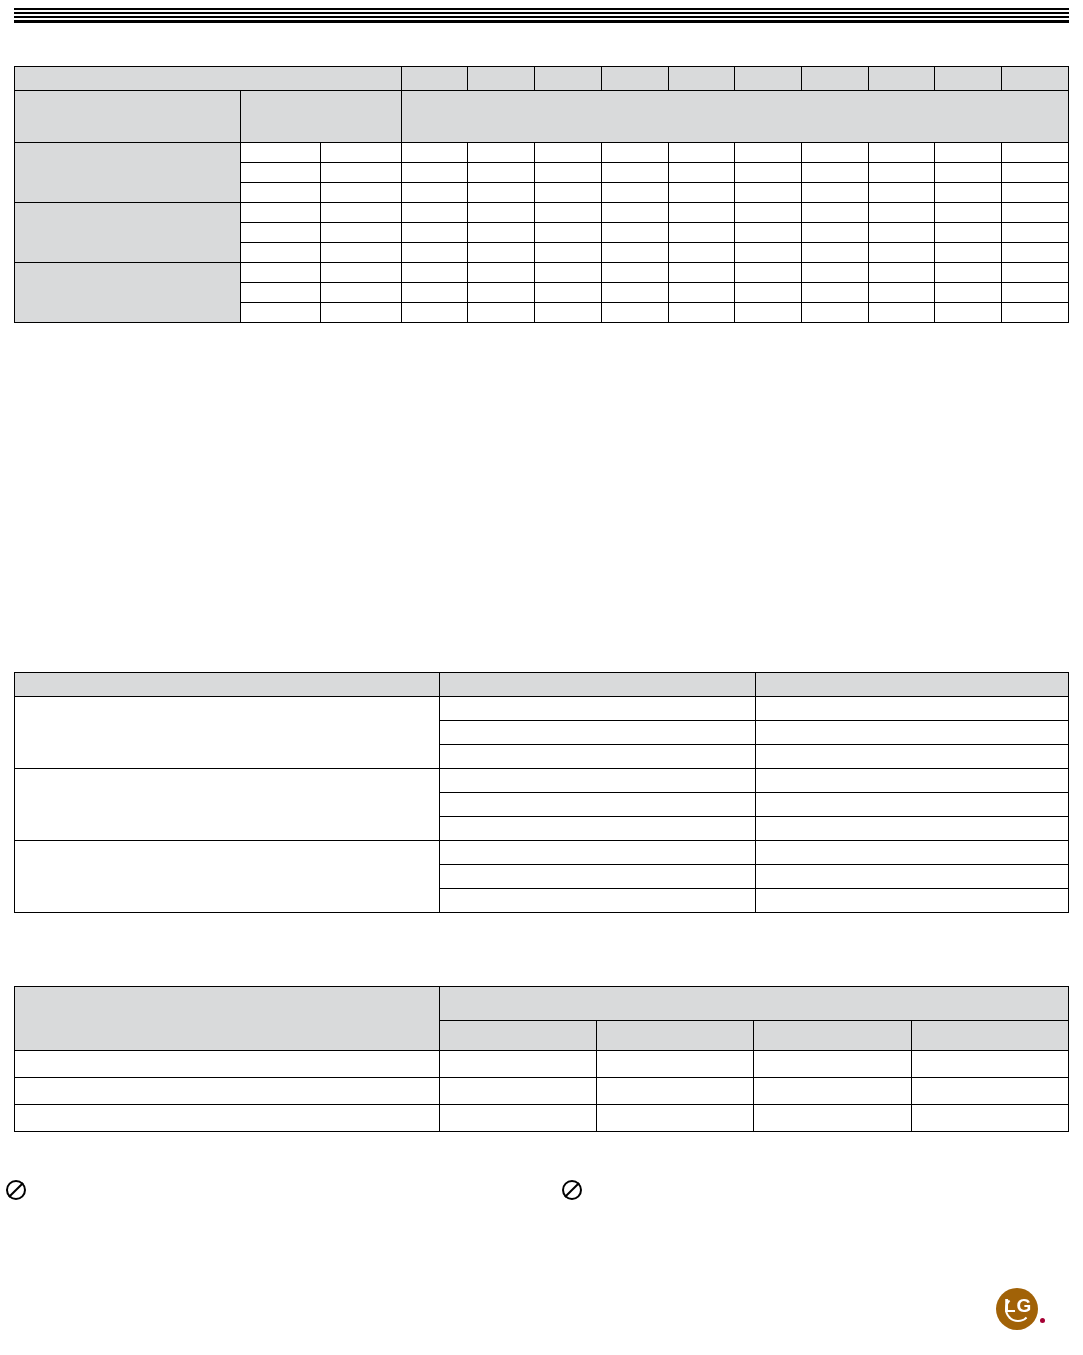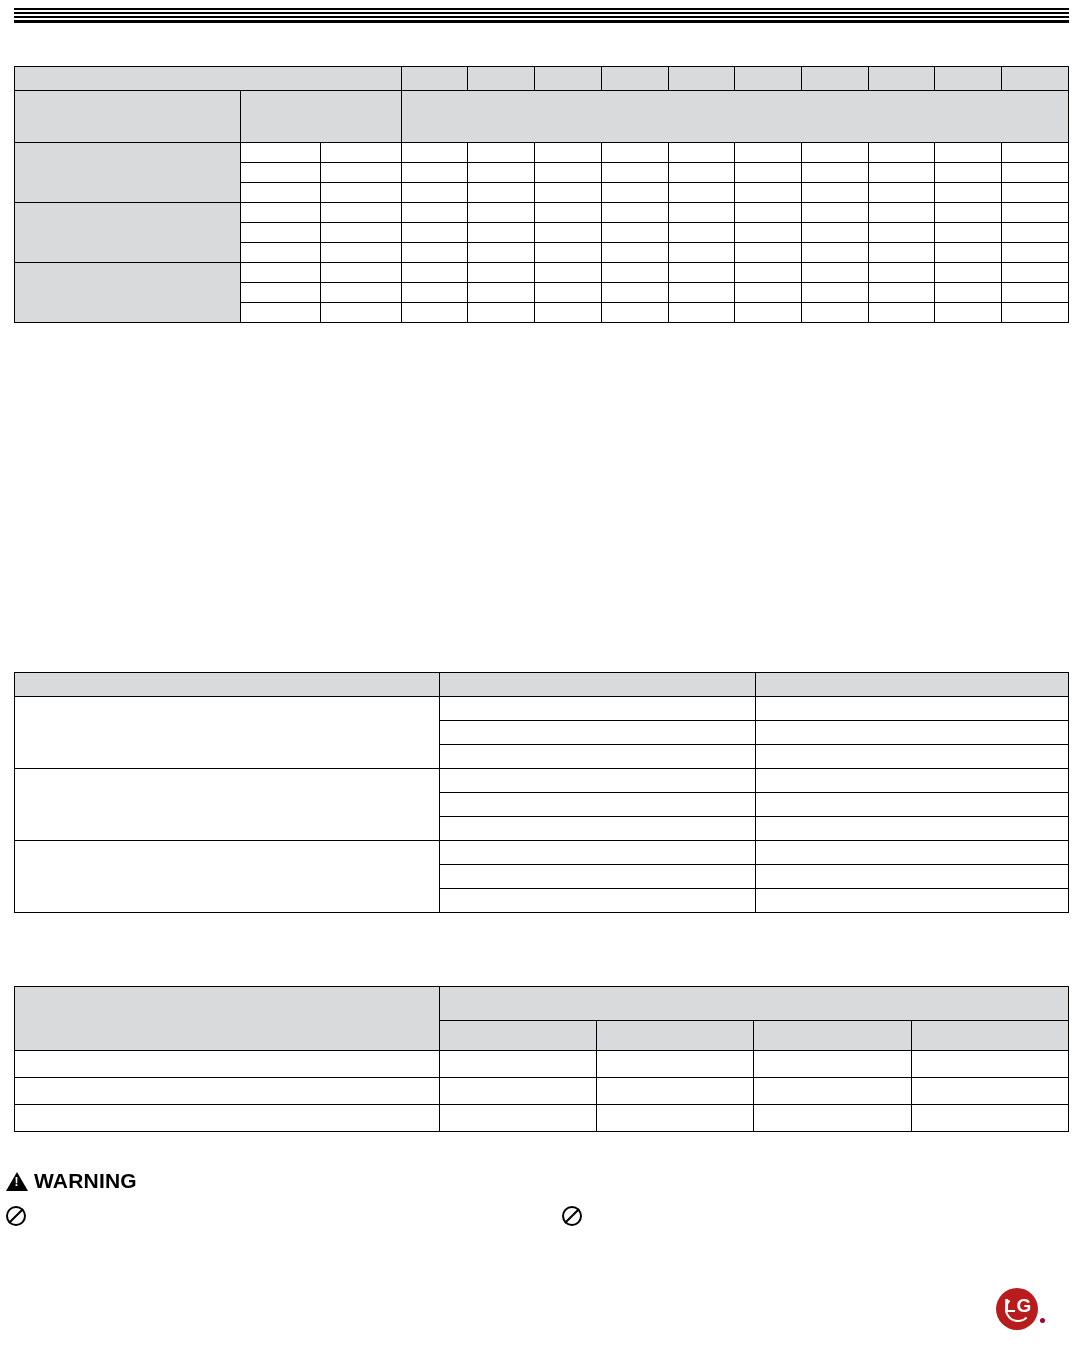--- a/index.html
+++ b/index.html
@@ -168,21 +168,21 @@
     left: 996px;
     top: 1288px;
     width: 62px;
     height: 44px;
   }
   .lg-circle {
     position: absolute;
     left: 0; top: 0;
     width: 42px; height: 42px;
     border-radius: 50%;
-    background: #b91c1c;
+    background: #a16207;
   }
   .lg-circle::before {
     
     content: "";
     position: absolute;
     left: 9px; top: 8px;
     width: 26px; height: 26px;
     border-radius: 50%;
     border: 2px solid #ffffff;
     border-top-color: transparent;
@@ -491,24 +491,20 @@
         <td></td>
         <td></td>
         <td></td>
         <td></td>
       </tr>
     </tbody>
   </table>
 </div>
 
 <div id="warning">
-  <div class="warn-head">
-    <span class="tri"></span>
-    <span class="warn-title">WARNING</span>
-  </div>
   <div class="bullet-row">
     <span class="no-icon"></span>
     <span class="bullet-text"></span>
     <span class="bullet-second">
       <span class="no-icon"></span>
       <span class="bullet-text"></span>
     </span>
   </div>
 </div>
 

